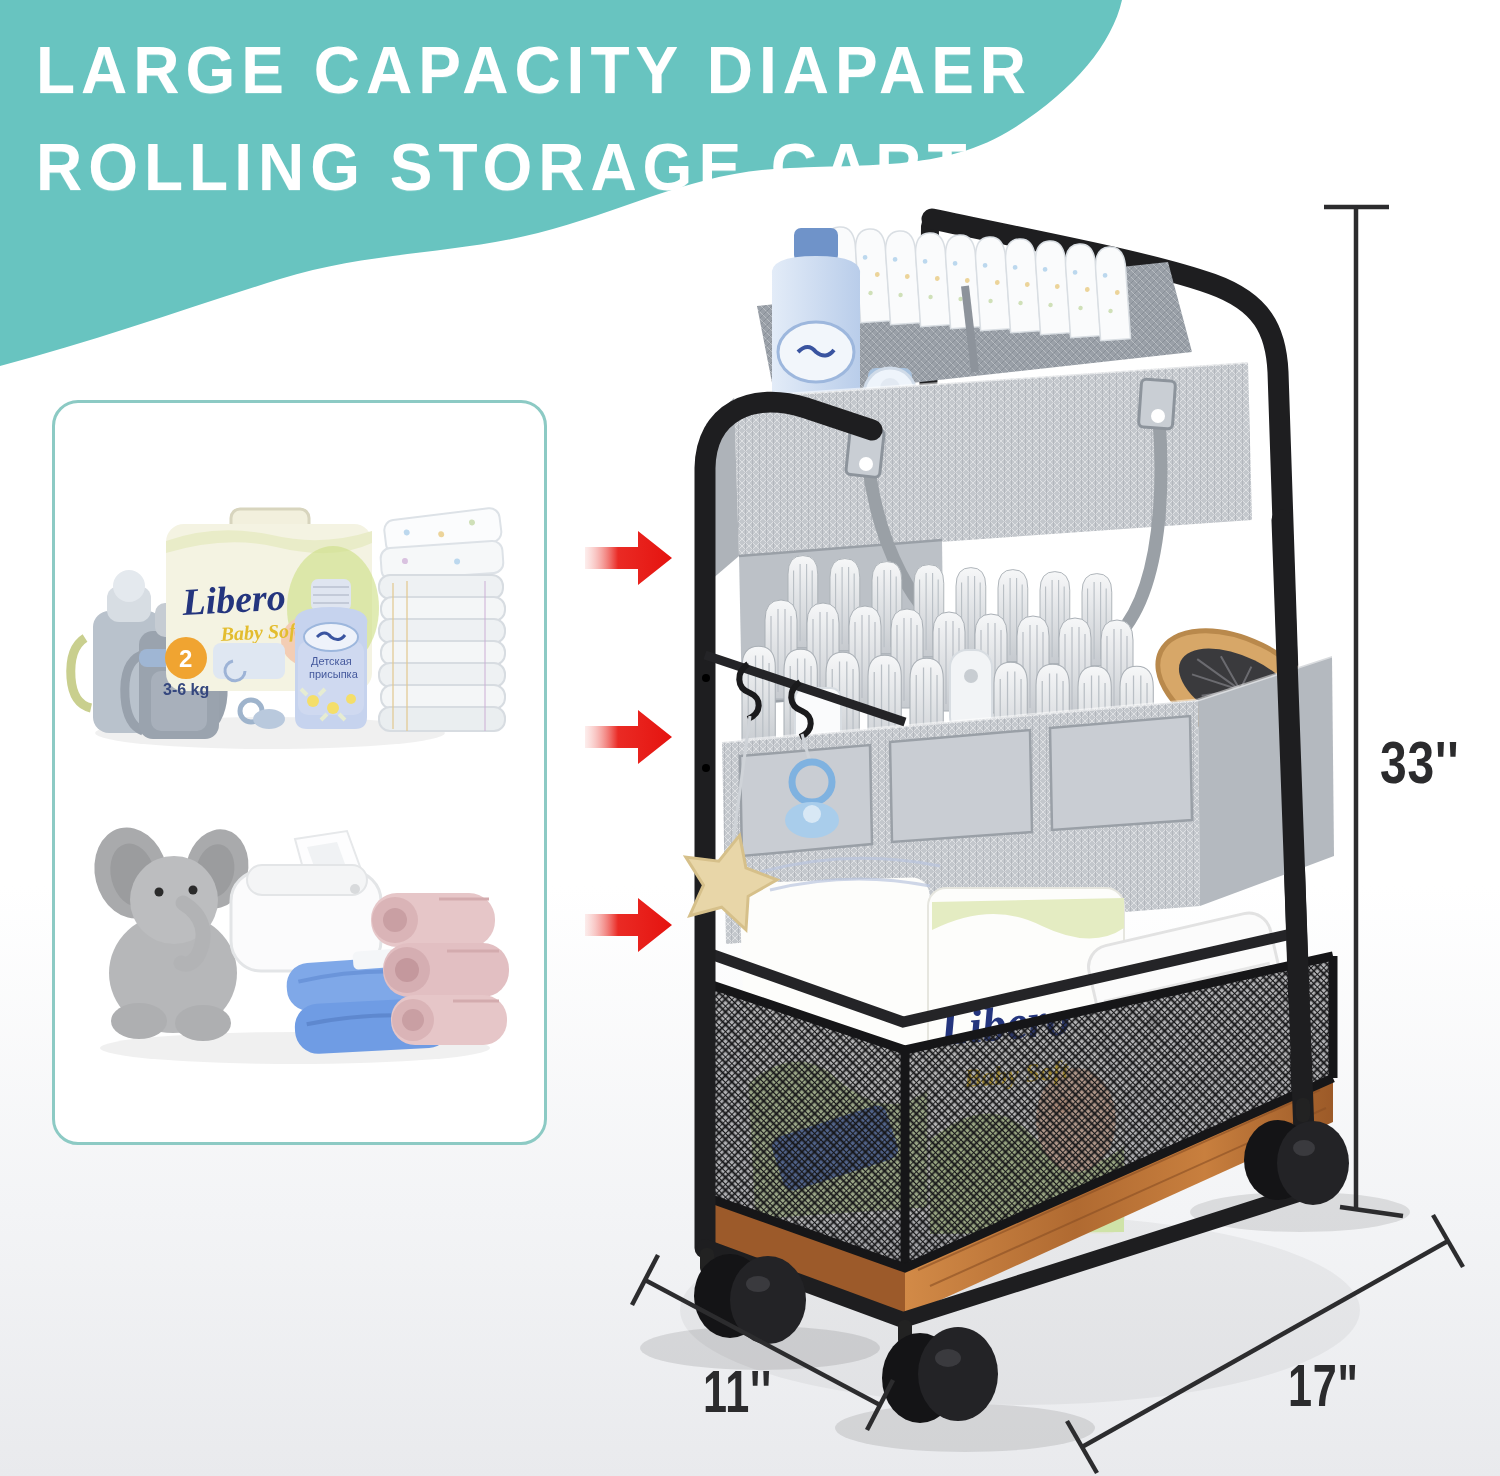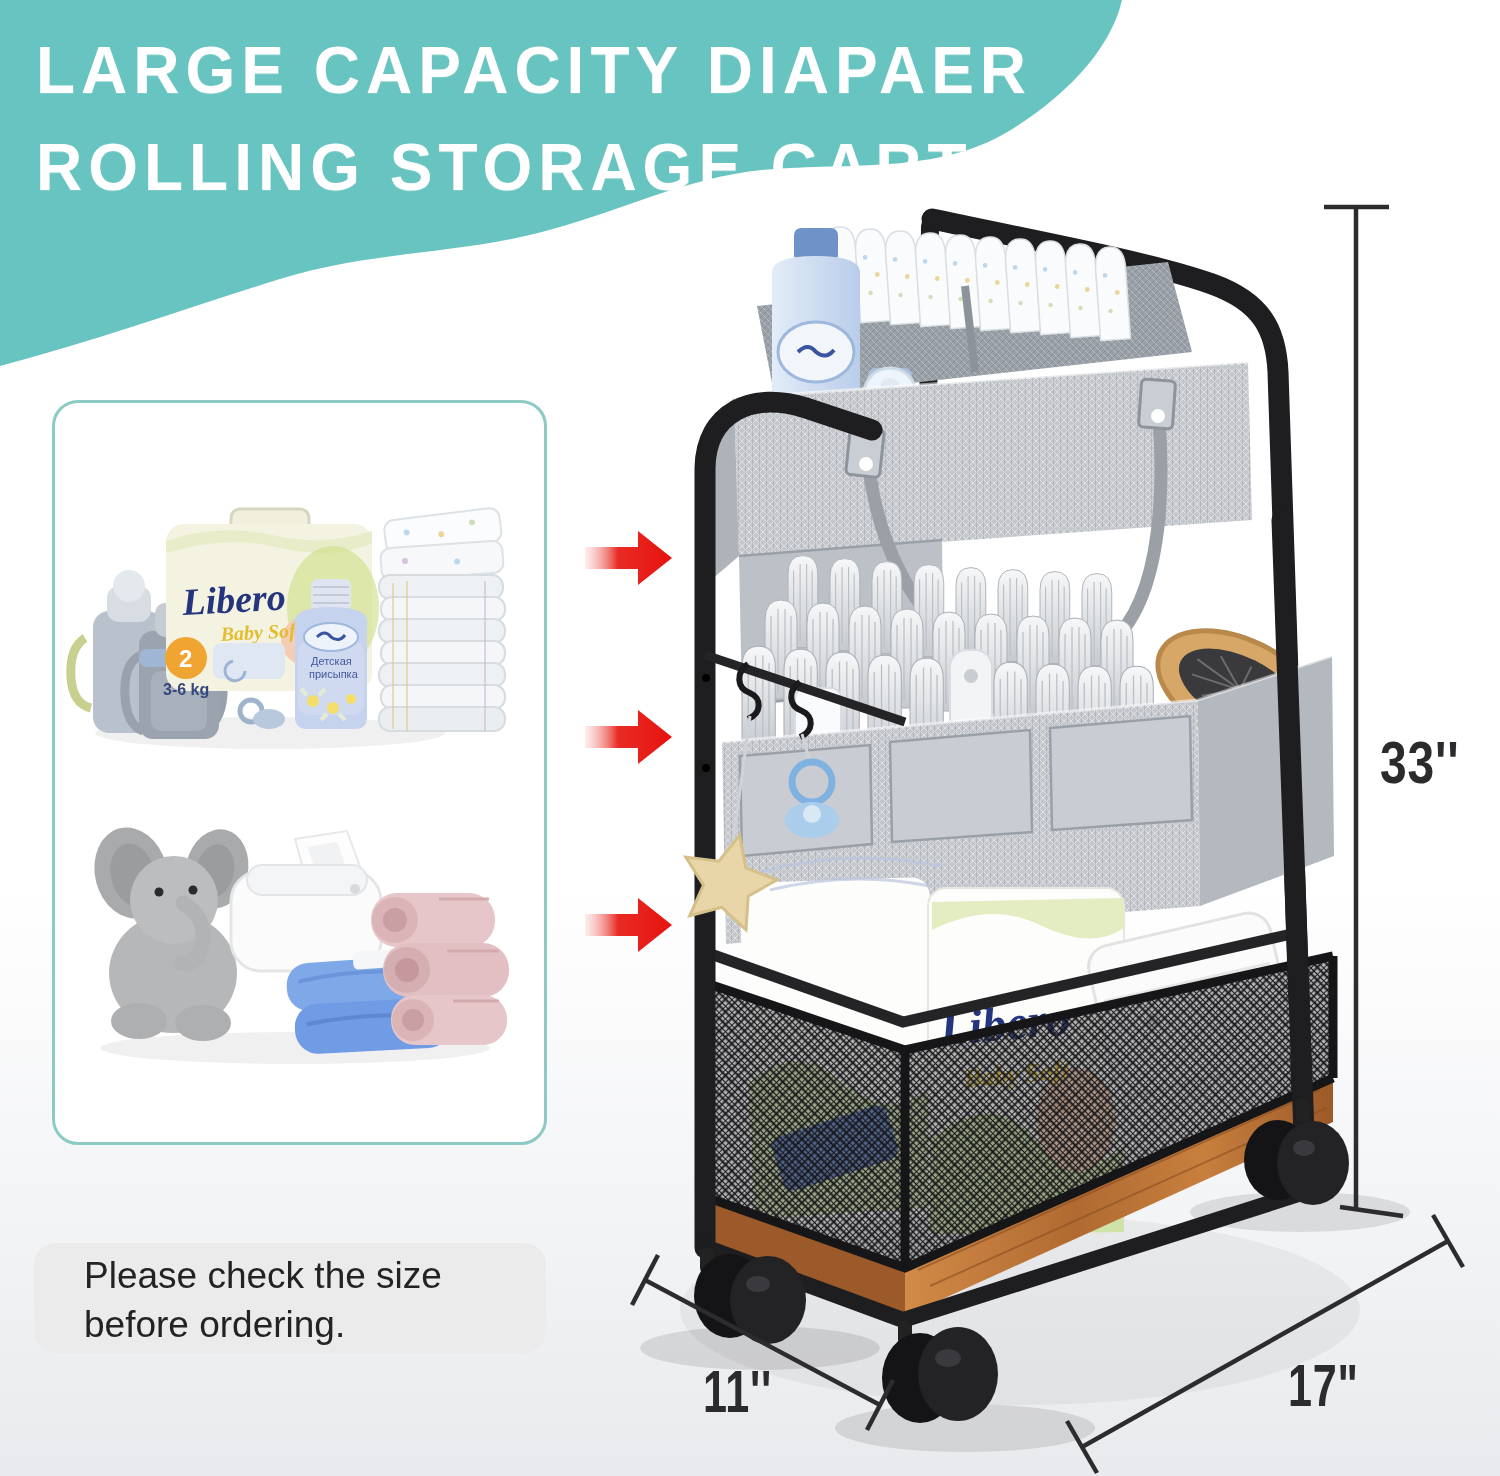--- a/index.html
+++ b/index.html
@@ -158,24 +158,20 @@
         <circle cx="352" cy="567" r="23" fill="#d5aeb2"></circle>
           <circle cx="352" cy="567" r="12" fill="#c4989d"></circle>
         <rect x="336" y="592" width="116" height="50" rx="24" fill="#e6c6c8"></rect>
         <circle cx="358" cy="617" r="21" fill="#dab4b7"></circle>
           <circle cx="358" cy="617" r="11" fill="#c99fa3"></circle>
         <path d="M384,496 h50 M392,548 h52 M398,598 h46" stroke="#d3abae" stroke-width="3"></path>
       </g>
     </svg>
   </div>
 
-  <div class="note-box">
-    <div>Please check the size</div>
-    <div>before ordering.</div>
-  </div>
 
   <svg class="scene" width="1500" height="1476" viewBox="0 0 1500 1476">
     <defs>
       <pattern id="linen" width="7" height="7" patternUnits="userSpaceOnUse">
         <rect width="7" height="7" fill="#c3c7cc"></rect>
         <path d="M0,0 L7,7 M7,0 L0,7" stroke="#ffffff" stroke-opacity=".45" stroke-width="1"></path>
         <path d="M3.5,0 V7" stroke="#8e949b" stroke-opacity=".30" stroke-width="1"></path>
       </pattern>
       <pattern id="linendark" width="7" height="7" patternUnits="userSpaceOnUse">
         <rect width="7" height="7" fill="#9aa0a8"></rect>

